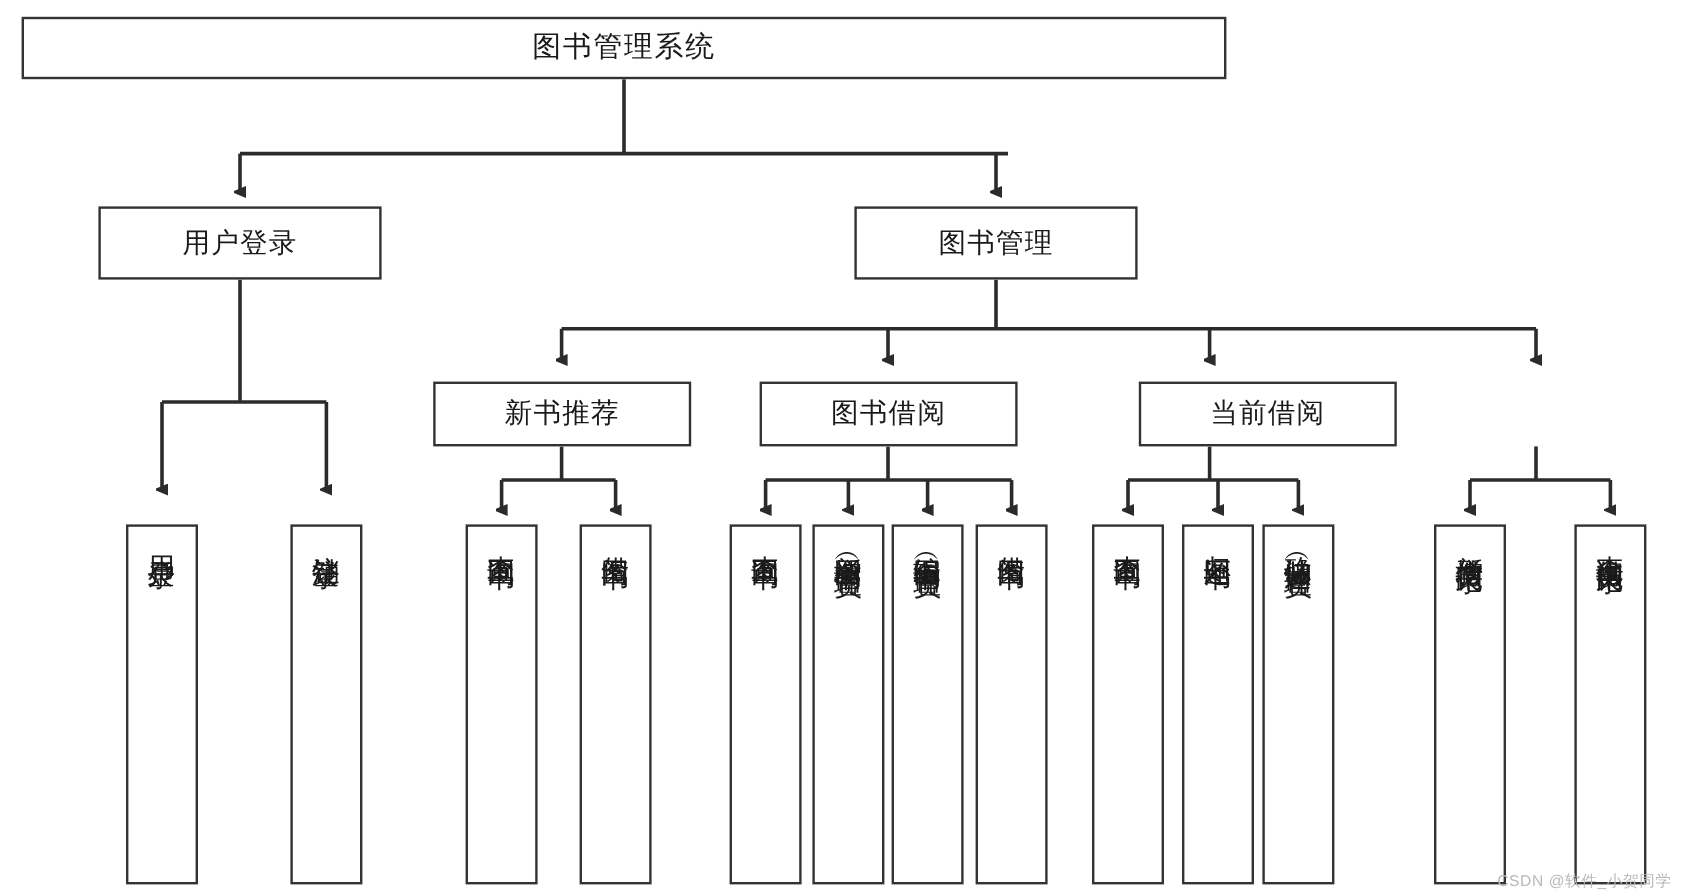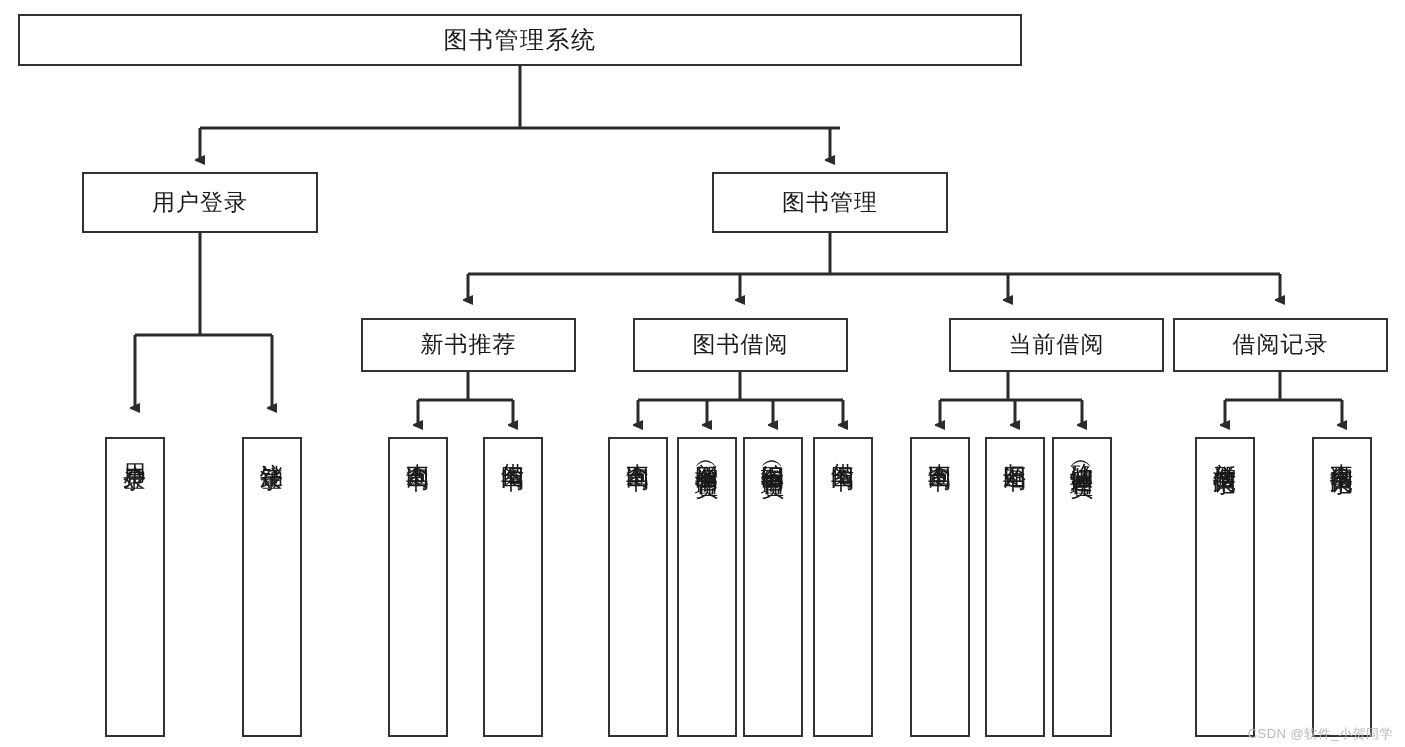--- a/index.html
+++ b/index.html
@@ -109,23 +109,20 @@
 
   <div class="node node-h" style="left:361px;top:318px;width:215px;height:54px;">
     <span class="label">新书推荐</span>
   </div>
   <div class="node node-h" style="left:633px;top:318px;width:215px;height:54px;">
     <span class="label">图书借阅</span>
   </div>
   <div class="node node-h" style="left:901px;top:318px;width:215px;height:54px;margin-left:48px;">
     <span class="label">当前借阅</span>
   </div>
-  <div class="node node-h" style="left:1173px;top:318px;width:215px;height:54px;">
-    <span class="label">借阅记录</span>
-  </div>
 
   <div class="node node-v" style="left:105px;top:437px;width:60px;height:300px;">
     <span class="label">用户登录</span>
   </div>
   <div class="node node-v" style="left:242px;top:437px;width:60px;height:300px;">
     <span class="label">注销登录</span>
   </div>
 
   <div class="node node-v" style="left:388px;top:437px;width:60px;height:300px;">
     <span class="label">查询图书</span>

